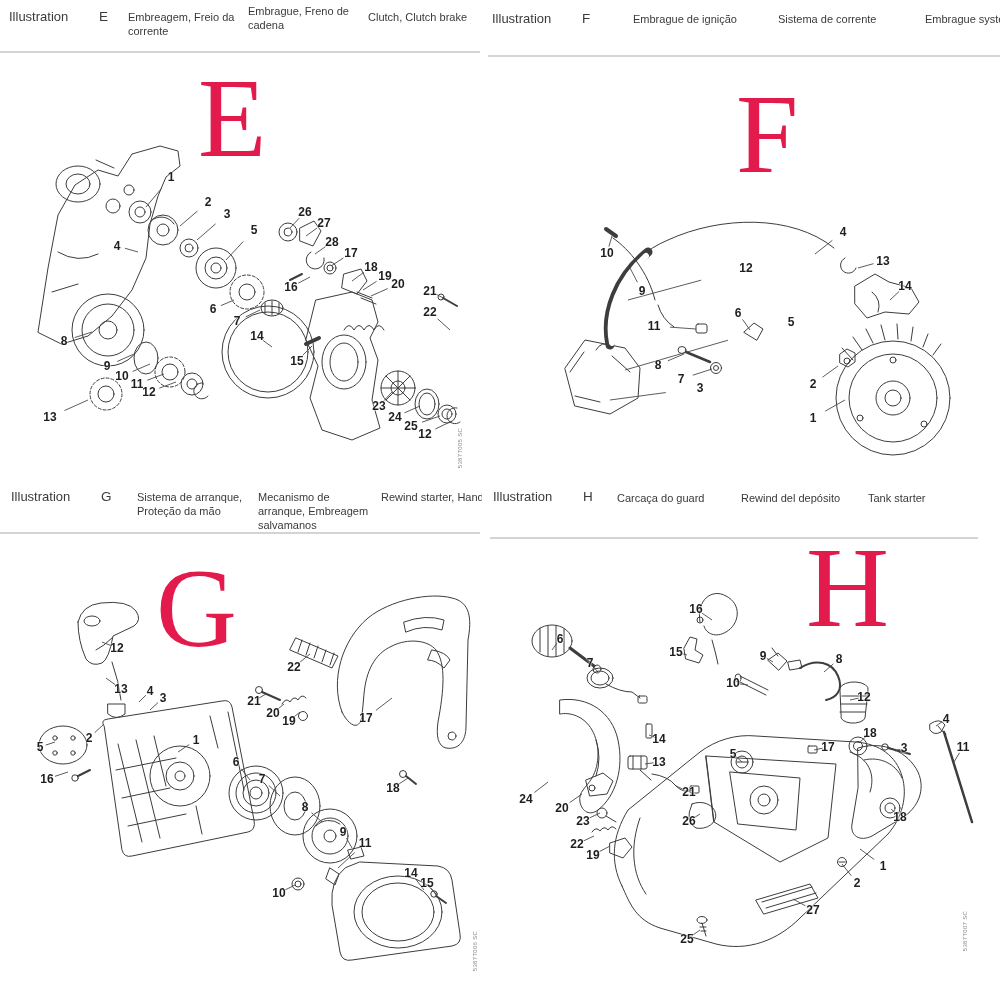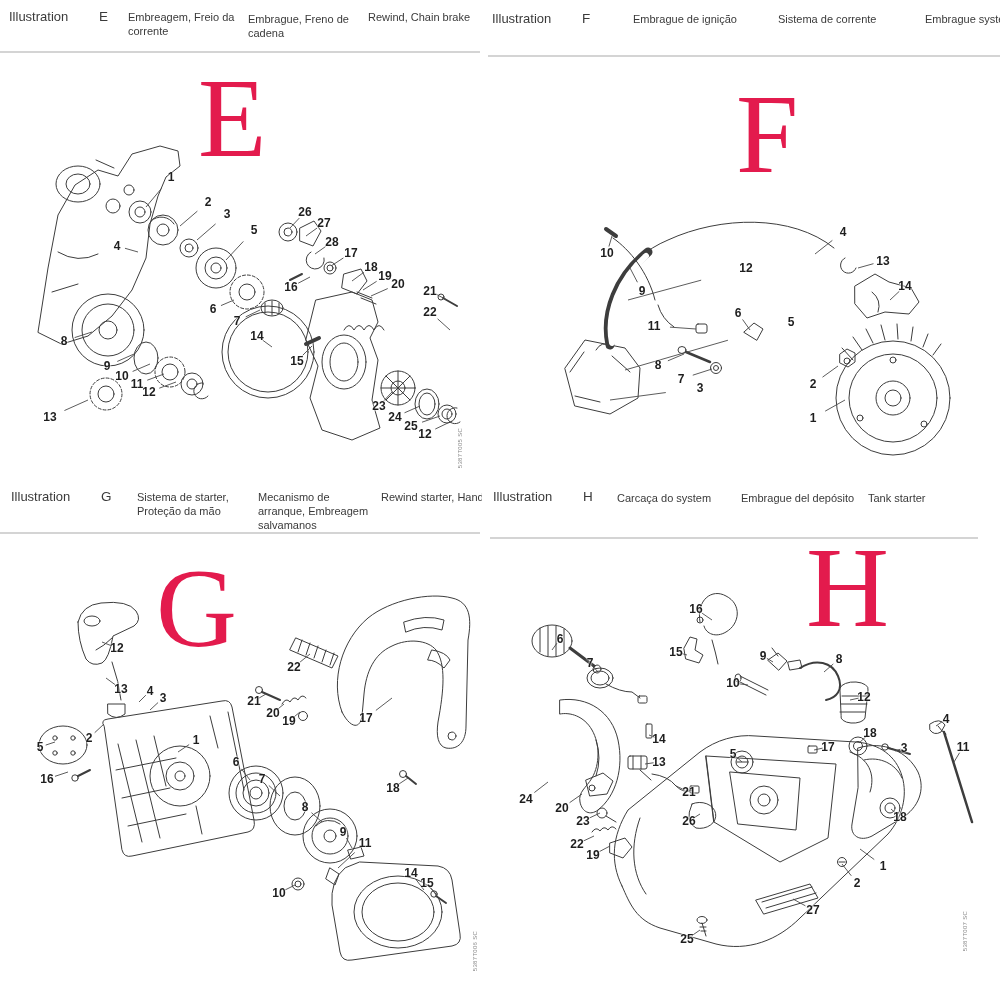--- a/index.html
+++ b/index.html
@@ -21,48 +21,48 @@
 </style>
 </head>
 <body>
 
 <div class="page">
 
   <div>
     <span class="hdr-label" style="left:9px;top:9px">Illustration</span>
     <span class="hdr-letter" style="left:99px;top:9px">E</span>
     <span class="hdr-col" style="left:128px;top:10px;width:108px">Embreagem, Freio da corrente</span>
-    <span class="hdr-col" style="left:248px;top:12px;width:108px">Embrague, Freno de cadena</span>
-    <span class="hdr-col nowrap" style="left:368px;top:10px;width:115px">Rewind, Chain brake</span>
+    <span class="hdr-col" style="left:248px;top:4px;width:108px">Embrague, Freno de cadena</span>
+    <span class="hdr-col nowrap" style="left:368px;top:10px;width:115px">Clutch, Clutch brake</span>
     <div class="rule" style="left:0;top:51px;width:480px"></div>
   </div>
 
   <div>
     <span class="hdr-label" style="left:492px;top:11px">Illustration</span>
     <span class="hdr-letter" style="left:582px;top:11px">F</span>
     <span class="hdr-col nowrap" style="left:633px;top:12px;width:130px">Embrague de ignição</span>
     <span class="hdr-col nowrap" style="left:778px;top:12px;width:135px">Sistema de corrente</span>
     <span class="hdr-col nowrap" style="left:925px;top:12px;width:75px">Embrague system</span>
     <div class="rule" style="left:488px;top:55px;width:512px"></div>
   </div>
 
   <div>
     <span class="hdr-label" style="left:11px;top:489px">Illustration</span>
     <span class="hdr-letter" style="left:101px;top:489px">G</span>
-    <span class="hdr-col" style="left:137px;top:490px;width:118px">Sistema de starter, Proteção da mão</span>
+    <span class="hdr-col" style="left:137px;top:490px;width:118px">Sistema de arranque, Proteção da mão</span>
     <span class="hdr-col" style="left:258px;top:490px;width:120px">Mecanismo de arranque, Embreagem salvamanos</span>
     <span class="hdr-col nowrap" style="left:381px;top:490px;width:101px">Rewind starter, Hand guard</span>
     <div class="rule" style="left:0;top:532px;width:480px"></div>
   </div>
 
   <div>
     <span class="hdr-label" style="left:493px;top:489px">Illustration</span>
     <span class="hdr-letter" style="left:583px;top:489px">H</span>
-    <span class="hdr-col nowrap" style="left:617px;top:491px;width:118px">Carcaça do system</span>
-    <span class="hdr-col nowrap" style="left:741px;top:491px;width:125px">Embrague del depósito</span>
+    <span class="hdr-col nowrap" style="left:617px;top:491px;width:118px">Carcaça do guard</span>
+    <span class="hdr-col nowrap" style="left:741px;top:491px;width:125px">Rewind del depósito</span>
     <span class="hdr-col nowrap" style="left:868px;top:491px;width:90px">Tank starter</span>
     <div class="rule" style="left:490px;top:537px;width:488px"></div>
   </div>
 
   <div class="bigletter" style="left:198px;top:62px;font-size:112px;color:#e31b4d">E</div>
   <div class="bigletter" style="left:736px;top:78px;font-size:112px;color:#e31b4d">F</div>
   <div class="bigletter" style="left:156px;top:552px;font-size:112px;color:#e31b4d">G</div>
   <div class="bigletter" style="left:806px;top:530px;font-size:115px;color:#e31b4d">H</div>
 
   <div class="watermark" style="left:440px;top:445px">5387T005 SC</div>

